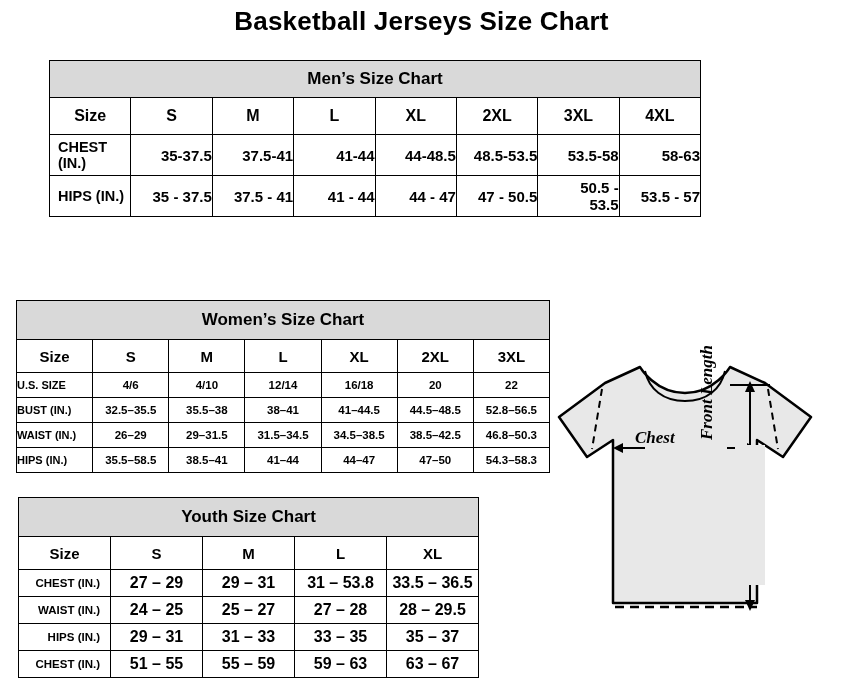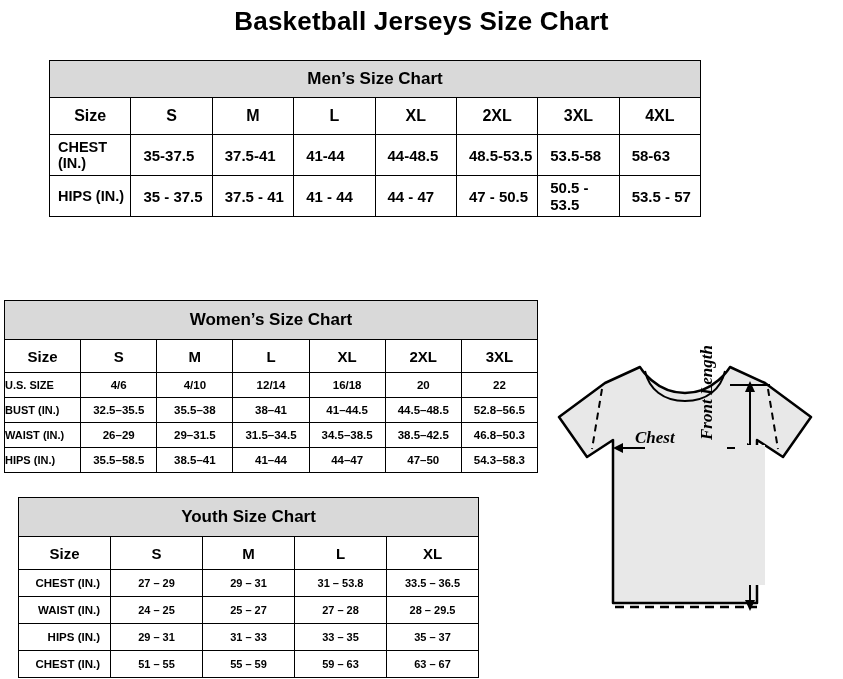--- a/index.html
+++ b/index.html
@@ -47,45 +47,45 @@
   #men-table {
     position: absolute;
     left: 18px;
     top: 60px;
     width: 652px;
     margin-left: 31px;
   }
   #men-table .hdr-band { font-size: 17px; height: 36px; }
   #men-table .col-head { font-size: 16px; height: 36px; }
   #men-table .lbl { font-size: 14.5px; height: 40px; text-align: left; padding-left: 8px; }
-  #men-table .val { font-size: 15px; height: 40px; text-align: left; padding-left: 12px; }
+  #men-table .val { font-size: 15px; height: 40px; text-align: right; padding-left: 12px; }
 
   
   #women-table {
     position: absolute;
-    left: 4px;
+    left: 16px;
     top: 300px;
     width: 534px;
   }
   #women-table .hdr-band { font-size: 17px; height: 38px; }
   #women-table .col-head { font-size: 15px; height: 32px; }
   #women-table .lbl { font-size: 11px; height: 24px; text-align: left; padding-left: 0; }
   #women-table .val { font-size: 11.5px; height: 24px; }
 
   
   #youth-table {
     position: absolute;
     left: 18px;
     top: 497px;
     width: 461px;
   }
   #youth-table .hdr-band { font-size: 17px; height: 38px; }
   #youth-table .col-head { font-size: 15px; height: 32px; }
   #youth-table .lbl { font-size: 11.5px; height: 26px; text-align: right; padding-right: 10px; }
-  #youth-table .val { font-size: 11px; height: 26px; }
+  #youth-table .val { font-size: 16px; height: 26px; }
 
   
   #shirt-diagram {
     position: absolute;
     left: 545px;
     top: 345px;
     width: 290px;
     height: 330px;
   }
   .diag-label {

